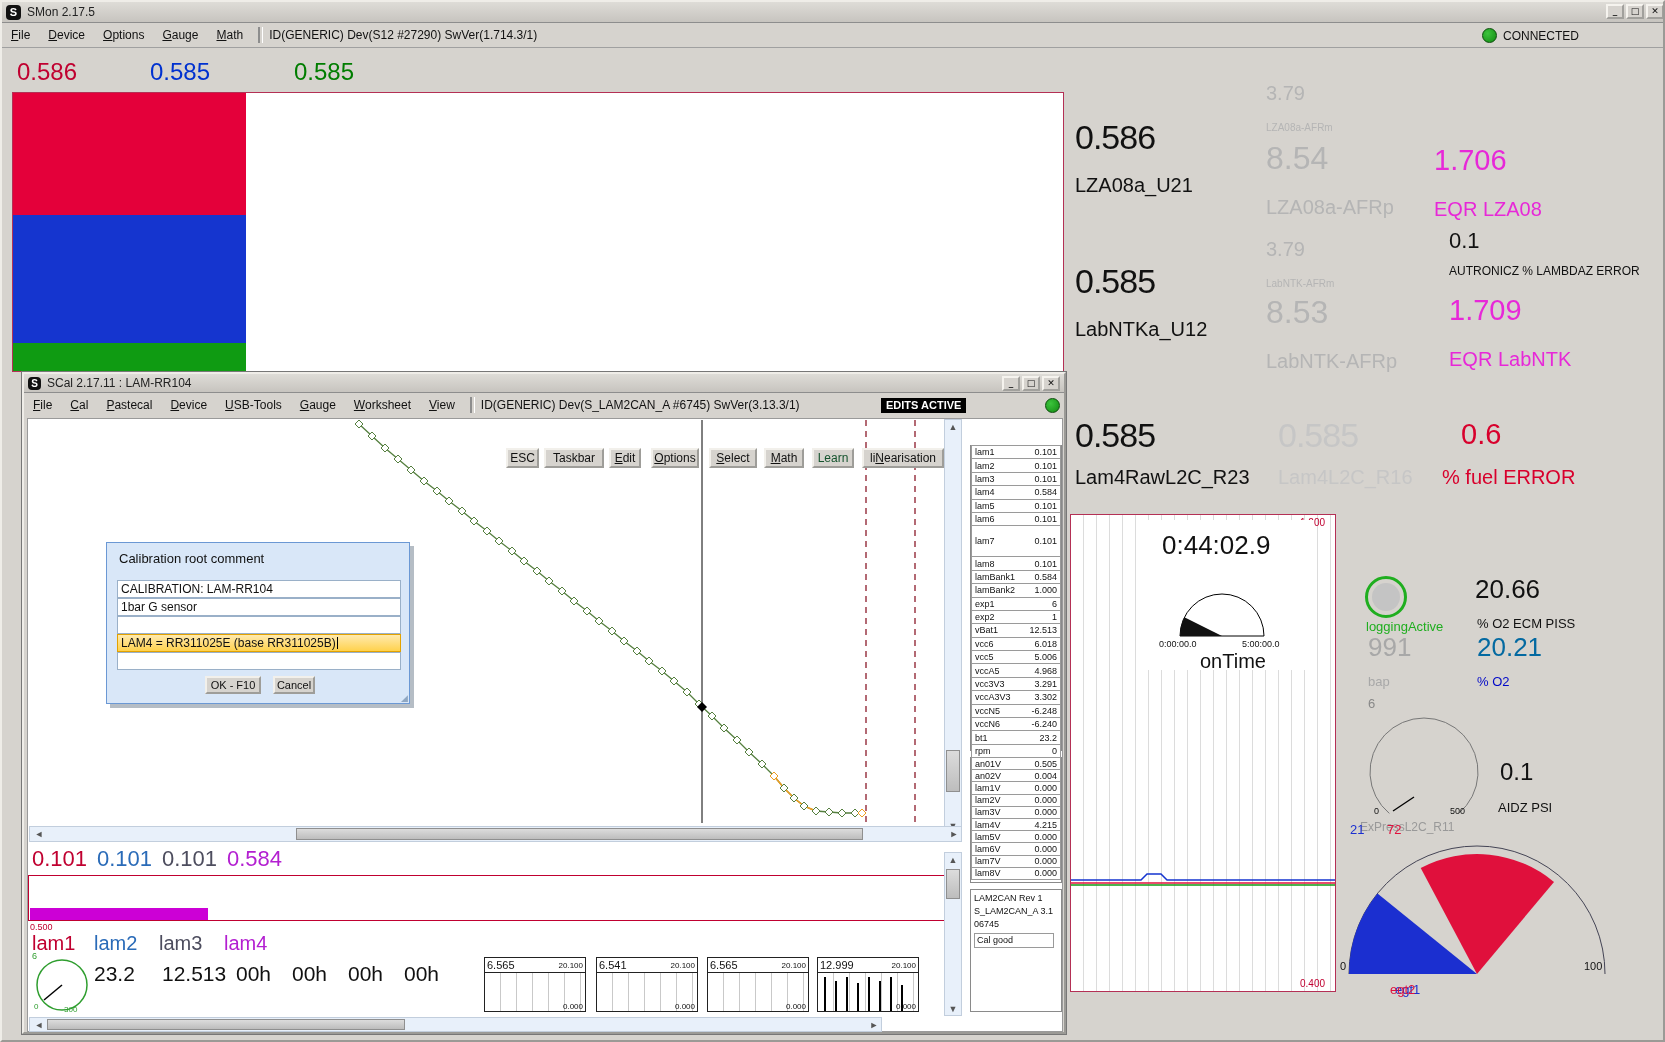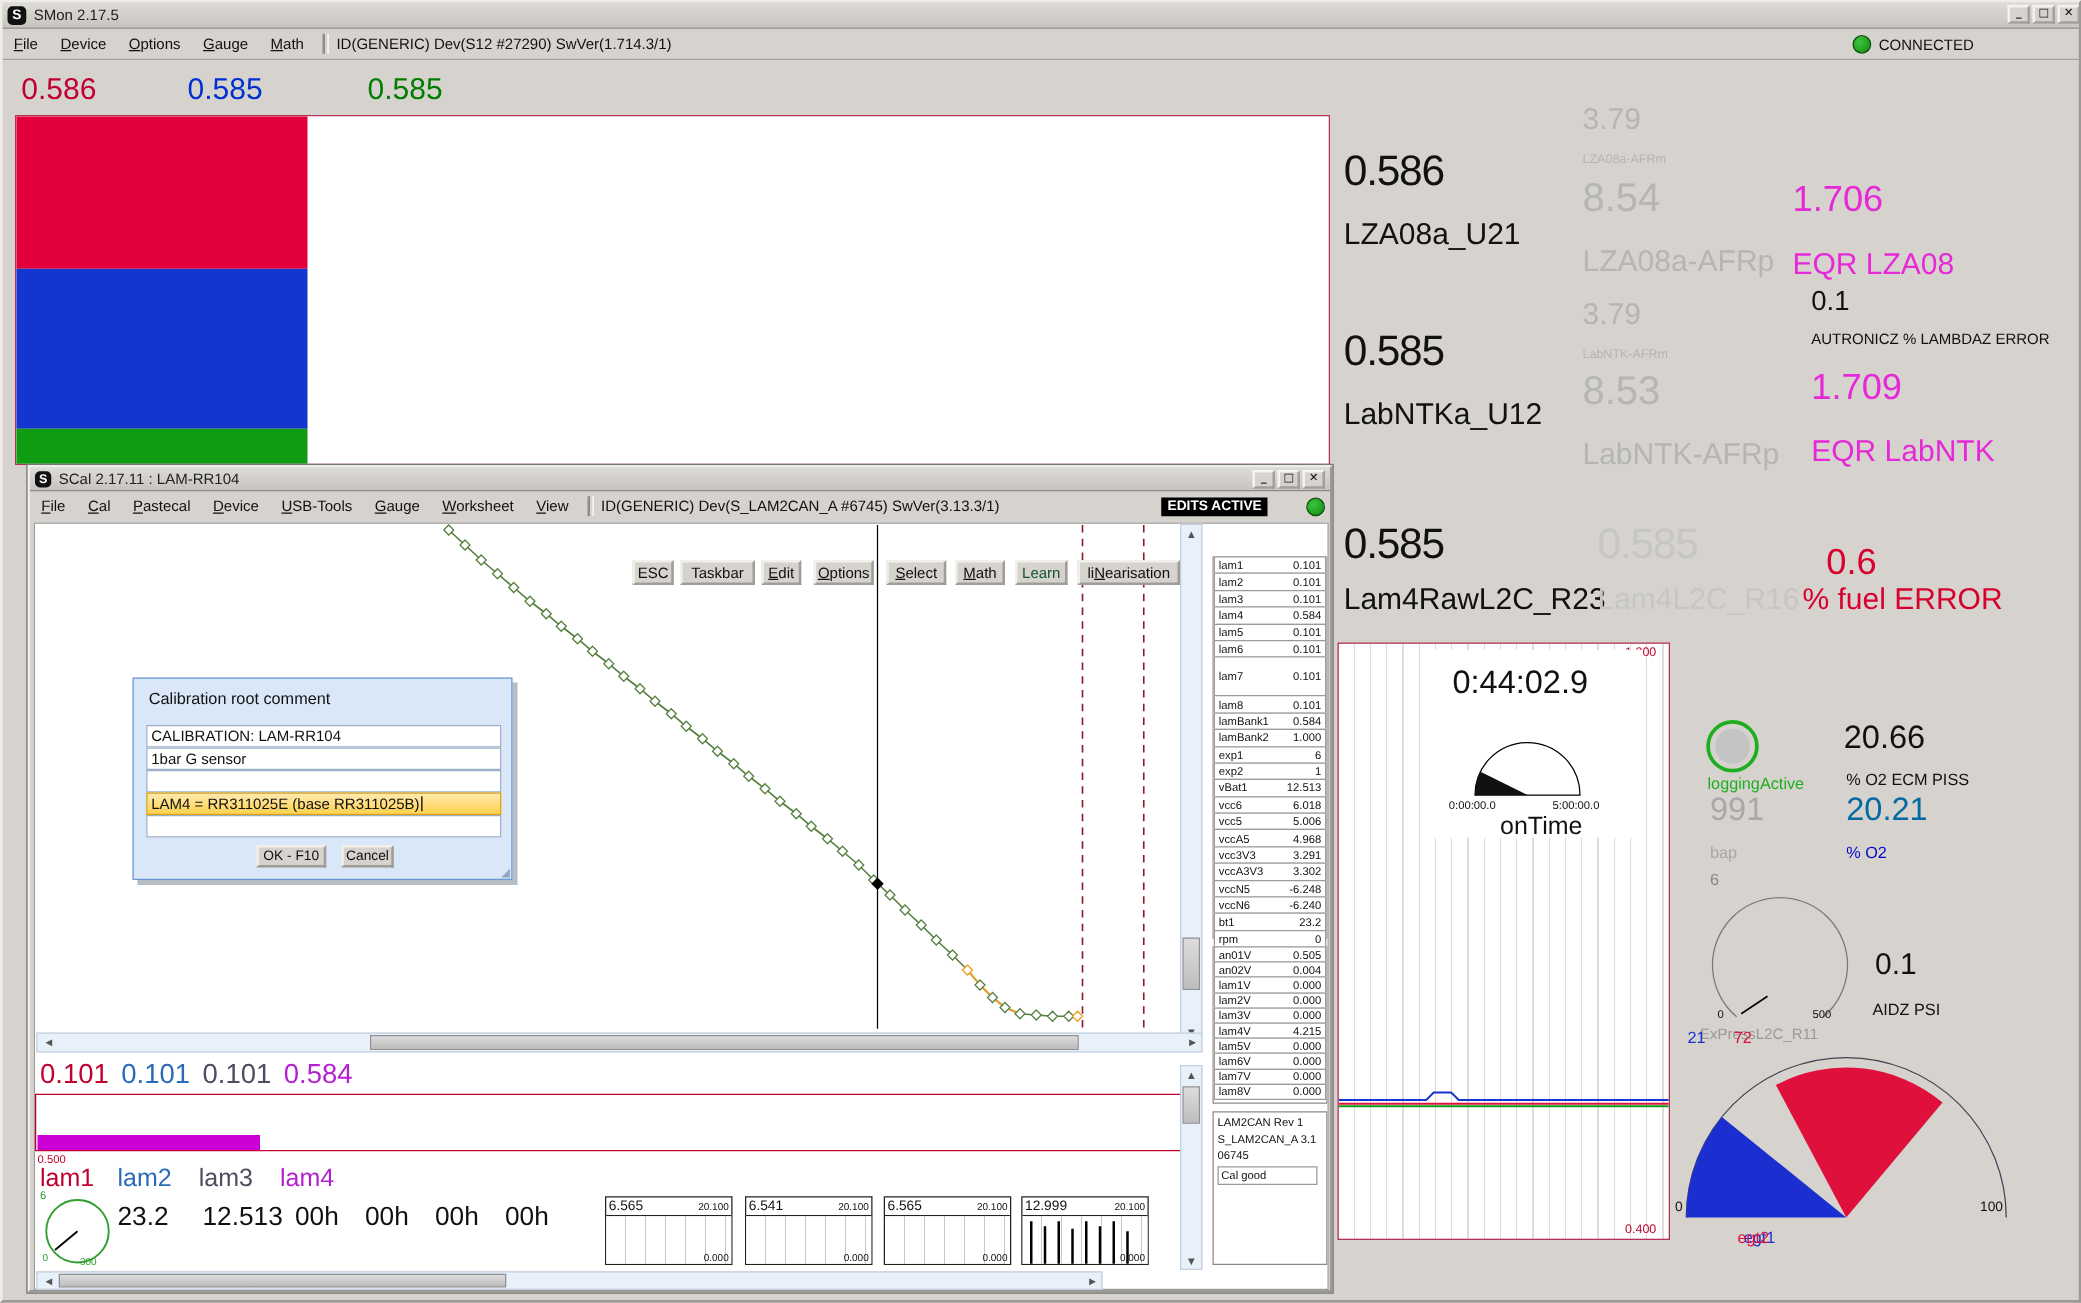--- a/index.html
+++ b/index.html
@@ -20,21 +20,21 @@
   .menubar{display:flex;align-items:center;gap:0;font-size:12px;color:#111;}
   .menu-item{padding:3px 9px;cursor:default;}
   .msep{width:5px;height:16px;border-left:2px solid #8d8d8d;border-right:1px solid #fff;margin:0 6px;}
   .minfo{font-size:12px;white-space:nowrap;}
   .u{text-decoration:underline;}
   
   .dot{border-radius:50%;background:radial-gradient(circle at 35% 35%, #3cc43c, #128a12);
     border:1px solid #0a4d0a;}
   .bignum{font-size:34px;letter-spacing:-1px;white-space:nowrap;}
   .midnum{font-size:29px;white-space:nowrap;}
-  .lbl20{font-size:24px;white-space:nowrap;}
+  .lbl20{font-size:20px;white-space:nowrap;}
   .gray{color:#b5b5b5;}
   .mag{color:#e728d8;}
   
   .tlchart{border:1px solid #b43055;background:#fff;overflow:hidden;}
   .bar{position:absolute;left:0;width:233px;}
   
   .strip{border:1px solid #b43055;background:
      repeating-linear-gradient(90deg,#fff 0 12px,#dcdcdc 12px 13px);}
   .striplabel{font-size:10px;color:#c00030;}
   
@@ -133,21 +133,21 @@
   <div class="abs lbl20 gray" style="left:1264px;top:348px;">LabNTK-AFRp</div>
   <div class="abs" style="left:1447px;top:226px;font-size:22px;">0.1</div>
   <div class="abs" style="left:1447px;top:262px;font-size:12px;">AUTRONICZ % LAMBDAZ ERROR</div>
   <div class="abs midnum mag" style="left:1447px;top:292px;">1.709</div>
   <div class="abs lbl20 mag" style="left:1447px;top:346px;">EQR LabNTK</div>
 
   <div class="abs bignum" style="left:1073px;top:414px;">0.585</div>
   <div class="abs lbl20" style="left:1073px;top:464px;">Lam4RawL2C_R23</div>
   <div class="abs bignum" style="left:1276px;top:414px;color:#c6c6c6;">0.585</div>
   <div class="abs lbl20" style="left:1276px;top:464px;color:#c6c6c6;">Lam4L2C_R16</div>
-  <div class="abs midnum" style="left:1459px;top:416px;color:#d8002c;margin-top:16px;">0.6</div>
+  <div class="abs midnum" style="left:1459px;top:416px;color:#d8002c;">0.6</div>
   <div class="abs lbl20" style="left:1440px;top:464px;color:#d8002c;">% fuel ERROR</div>
 
   <div class="abs strip" style="left:1068px;top:512px;width:266px;height:478px;"></div>
   <div class="abs striplabel" style="left:1298px;top:515px;">1.200</div>
   <div class="abs striplabel" style="left:1298px;top:976px;">0.400</div>
   <svg class="abs" style="left:1069px;top:860px;" width="264" height="30" id="strip-trace-svg">
       <polyline points="0,21 264,21" fill="none" stroke="#e0103c" stroke-width="1.5"></polyline>
       <polyline points="0,23 264,23" fill="none" stroke="#0f9b12" stroke-width="1.5"></polyline>
       <polyline points="0,18 70,18 76,12 90,12 96,18 264,18" fill="none" stroke="#1535cf" stroke-width="1.5"></polyline>
     </svg>
@@ -214,21 +214,21 @@
           <span class="menu-item"><span class="u">P</span>astecal</span>
           <span class="menu-item"><span class="u">D</span>evice</span>
           <span class="menu-item"><span class="u">U</span>SB-Tools</span>
           <span class="menu-item"><span class="u">G</span>auge</span>
           <span class="menu-item"><span class="u">W</span>orksheet</span>
           <span class="menu-item"><span class="u">V</span>iew</span>
         </span>
       <span class="msep"></span>
       <span class="minfo">ID(GENERIC)   Dev(S_LAM2CAN_A #6745)   SwVer(3.13.3/1)</span>
     </div>
-    <div class="abs badge" style="left:905px;top:24px;">EDITS ACTIVE</div>
+    <div class="abs badge" style="left:857px;top:24px;">EDITS ACTIVE</div>
     <div class="abs dot" style="left:1021px;top:24px;width:15px;height:15px;"></div>
 
     <div class="abs client" style="left:3px;top:44px;width:1036px;height:614px;"></div>
 
     <svg class="abs" id="curve-svg" style="left:5px;top:45px;" width="911" height="405" viewBox="25 415 911 405">
         <line x1="862" x2="862" y1="416" y2="819" stroke="#8b1a2a" stroke-width="1.3" stroke-dasharray="6,5"></line>
         <line x1="911" x2="911" y1="416" y2="819" stroke="#8b1a2a" stroke-width="1.3" stroke-dasharray="6,5"></line>
         <polyline points="355,420 368,432 381,444 394,455 407,466 420,477 433,487 445,497 458,507 470,517 483,527 495,537 508,547 520,557 533,567 545,577 558,587 570,597 583,607 595,617 608,627 620,637 633,647 645,657 658,667 670,677 683,688 695,700 708,712 720,724 733,736 745,748 758,760 770,772 780,784 790,794 800,802 812,807 825,808 838,809 851,809 858,809" fill="none" stroke="#557f3f" stroke-width="1.3"></polyline>
         <polyline points="770,772 780,784 790,794 800,802 812,807" fill="none" stroke="#ef9d1f" stroke-width="1.5"></polyline>
         <line x1="698" x2="698" y1="416" y2="819" stroke="#000" stroke-width="1"></line>

